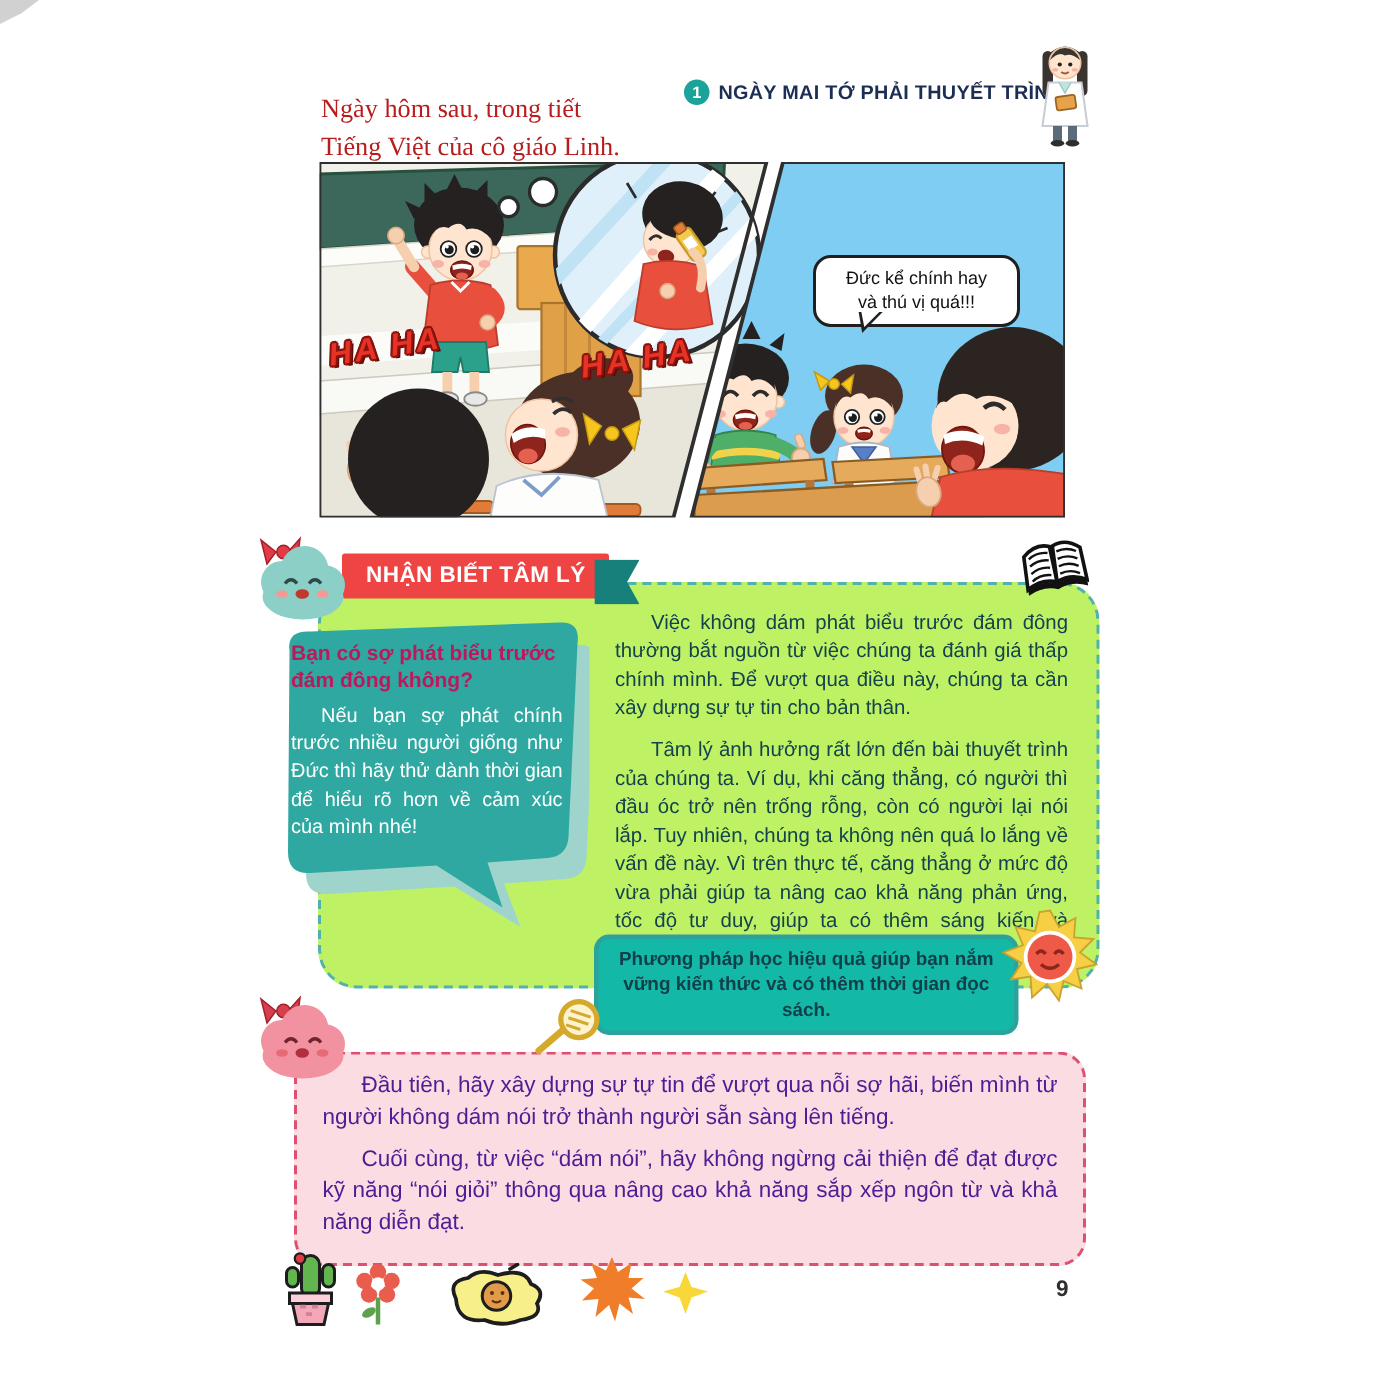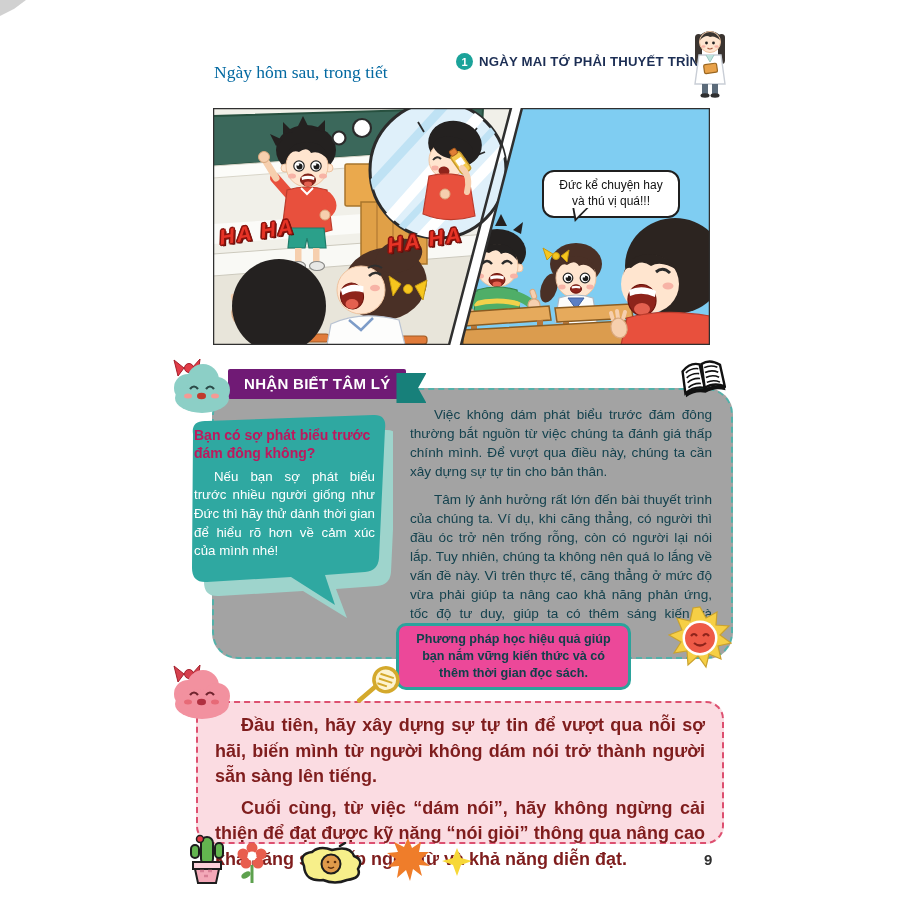--- a/index.html
+++ b/index.html
@@ -6,21 +6,21 @@
   #page{position:relative;width:922px;height:922px;background:#ffffff;overflow:hidden;
         font-family:"Liberation Sans",sans-serif;}
   .abs{position:absolute;}
 
   
   .corner-artifact{left:0;top:0;width:26px;height:16px;background:#c9c9c9;
     clip-path:polygon(0 0,100% 0,55% 55%,0 100%);opacity:.85;}
 
   
   .intro{left:214px;top:60px;width:200px;font-family:"Liberation Serif",serif;
-    font-size:17.5px;line-height:1.42;color:#0369a1;}
+    font-size:17.5px;line-height:1.42;color:#b91c1c;}
 
   
   .chapter-header{left:456px;top:53px;display:flex;align-items:center;gap:6px;}
   .badge{width:17px;height:17px;border-radius:50%;background:#1ba39a;color:#fff;
     font-size:11px;font-weight:700;display:flex;align-items:center;justify-content:center;}
   .chapter-title{font-size:13.2px;font-weight:700;color:#1c2e54;letter-spacing:.2px;white-space:nowrap;}
   .teacher{left:686px;top:22px;}
 
   
   .comic{left:213px;top:108px;width:497px;height:237px;}
@@ -37,68 +37,69 @@
   .comic-bubble::before{content:"";position:absolute;left:24px;bottom:-14px;width:0;height:0;
     border:8px solid transparent;border-top:14px solid #1f1f1f;transform:skewX(-22deg);}
   .comic-bubble::after{content:"";position:absolute;left:27px;bottom:-8px;width:0;height:0;
     border:6px solid transparent;border-top:10px solid #fff;transform:skewX(-22deg);}
 
   
   .banner{height:30px;line-height:30px;padding:0 16px;color:#fff;font-weight:700;font-size:15px;
     letter-spacing:.3px;z-index:3;border-radius:2px;white-space:nowrap;}
   .banner::after{content:"";position:absolute;right:-20px;top:4px;width:30px;height:30px;z-index:-1;
     clip-path:polygon(0 0,100% 0,72% 50%,100% 100%,0 100%);}
-  .banner-teal{left:228px;top:369px;background:#701a75;}
+  .banner-teal{left:228px;top:369px;background:#ef4444;}
   .banner-teal::after{background:#17807a;}
   .banner-pink{left:228px;top:675px;background:#e95e77;}
   .banner-pink::after{background:#c84560;}
   .mascot{z-index:4;}
   .mascot-teal{left:168px;top:356px;}
   .mascot-pink{left:168px;top:662px;}
   .book-icon{left:680px;top:358px;z-index:4;}
   .magnifier{left:356px;top:663px;z-index:4;}
 
   
   .box-teal{left:212px;top:388px;width:521px;height:271px;box-sizing:border-box;z-index:1;
-    background:#a3a3a3;border:2px dashed #52b2aa;border-radius:26px;
+    background:#bef264;border:2px dashed #52b2aa;border-radius:26px;
     padding:15px 19px 8px 196px;}
   .box-teal p{margin:0 0 9px;text-indent:24px;text-align:justify;font-size:13.6px;
     line-height:1.4;color:#14424e;font-weight:500;}
 
   
   .bubble-green{left:177px;top:412px;width:216px;height:212px;z-index:2;}
   .bubble-text{position:absolute;left:17px;top:15px;width:181px;}
   .bubble-title{font-size:14px;font-weight:700;color:#be185d;line-height:1.28;margin-bottom:5px;}
   .bubble-body{font-size:13.3px;color:#ffffff;font-weight:500;line-height:1.4;
     text-align:justify;text-indent:20px;}
 
   
-  .callout{left:396px;top:623px;width:235px;box-sizing:border-box;z-index:3;background:#ec4899;
+  .callout{left:396px;top:623px;width:283px;box-sizing:border-box;z-index:3;background:#14b8a6;
     border:3px solid #2ba39c;border-radius:10px;padding:5px 8px;font-size:12.6px;font-weight:700;
     color:#11404b;text-align:center;line-height:1.34;}
   .sun{left:668px;top:604px;z-index:3;}
 
   
   .box-pink{left:196px;top:701px;width:528px;height:143px;box-sizing:border-box;z-index:1;
     background:#fbdce2;border:2.5px dashed #dd5070;border-radius:18px;padding:10px 17px 6px;}
-  .box-pink p{margin:0 0 6px;text-indent:26px;text-align:justify;font-size:18px;
-    line-height:1.42;color:#7f1d1d;font-weight:700;}
+  .box-pink p{margin:0 0 6px;text-indent:26px;text-align:justify;font-size:15px;
+    line-height:1.42;color:#4c1d95;font-weight:400;}
 
   .deco{z-index:5;}
   .page-num{left:704px;top:851px;font-size:15px;font-weight:700;color:#2e2e2e;}
 </style>
 </head>
 <body>
 
 <div id="page">
 
   <div class="abs corner-artifact"></div>
 
   <div class="abs intro">
     <div>Ngày hôm sau, trong tiết</div>
+    <div>Tiếng Việt của cô giáo Linh.</div>
   </div>
 
   <div class="abs chapter-header">
     <div class="badge">1</div>
     <div class="chapter-title">NGÀY MAI TỚ PHẢI THUYẾT TRÌNH</div>
   </div>
 
   <svg class="abs teacher" width="48" height="76" viewBox="0 0 48 76">
     <rect x="9" y="12" width="7" height="30" rx="3.5" fill="#3a3430"></rect>
     <rect x="32" y="12" width="7" height="30" rx="3.5" fill="#3a3430"></rect>
@@ -318,21 +319,21 @@
         </g>
       </g>
 
       <polygon points="0,0 298,0 236,237 0,237" fill="none" stroke="#2f2f2f" stroke-width="2.5"></polygon>
       <polygon points="309,0 497,0 497,237 248,237" fill="none" stroke="#2f2f2f" stroke-width="2.5"></polygon>
     </svg>
 
     <div class="laugh laugh-left">HA HA</div>
     <div class="laugh laugh-right">HA HA</div>
     <div class="comic-bubble">
-      <div>Đức kể chuyện hay</div>
+      <div>Đức kể chính hay</div>
       <div>và thú vị quá!!!</div>
     </div>
   </div>
 
   <svg class="abs mascot mascot-teal" width="66" height="60" viewBox="0 0 66 60">
     <polygon points="16,12 6,4 10,20" fill="#e23b47" stroke="#a31f2b"></polygon>
     <polygon points="24,12 32,3 30,19" fill="#e23b47" stroke="#a31f2b"></polygon>
     <circle cx="21" cy="12" r="4.5" fill="#e23b47" stroke="#a31f2b"></circle>
     <circle cx="20" cy="32" r="14" fill="#8ccfc6"></circle>
     <circle cx="35" cy="24" r="16" fill="#8ccfc6"></circle>
@@ -360,21 +361,21 @@
     <p>Tâm lý ảnh hưởng rất lớn đến bài thuyết trình của chúng ta. Ví dụ, khi căng thẳng, có người thì đầu óc trở nên trống rỗng, còn có người lại nói lắp. Tuy nhiên, chúng ta không nên quá lo lắng về vấn đề này. Vì trên thực tế, căng thẳng ở mức độ vừa phải giúp ta nâng cao khả năng phản ứng, tốc độ tư duy, giúp ta có thêm sáng kiến và phương pháp mới đó!</p>
   </div>
 
   <div class="abs bubble-green">
     <svg width="216" height="212" viewBox="0 0 216 212">
       <path d="M23,29 Q21,15 37,16 L201,10 Q215,9 213,24 L207,152 Q206,165 193,166 L152,169 L163,198 L119,171 L35,176 Q20,177 20,162 Z" fill="#9ed4cc" transform="translate(7,8)"></path>
       <path d="M16,22 Q14,8 30,9 L196,3 Q210,2 208,17 L202,146 Q201,159 188,160 L148,163 L158,193 L114,165 L30,170 Q15,171 15,156 Z" fill="#2fa8a1"></path>
     </svg>
     <div class="bubble-text">
       <div class="bubble-title">Bạn có sợ phát biểu trước đám đông không?</div>
-      <div class="bubble-body">Nếu bạn sợ phát biểu trước nhiều người giống như Đức thì hãy thử dành thời gian để hiểu rõ hơn về cảm xúc của mình nhé!</div>
+      <div class="bubble-body">Nếu bạn sợ phát chính trước nhiều người giống như Đức thì hãy thử dành thời gian để hiểu rõ hơn về cảm xúc của mình nhé!</div>
     </div>
   </div>
 
   <div class="abs callout">Phương pháp học hiệu quả giúp bạn nắm vững kiến thức và có thêm thời gian đọc sách.</div>
 
   <svg class="abs sun" width="64" height="68" viewBox="0 0 64 68">
     <g transform="translate(32,34)">
       <polygon fill="#f6cf45" stroke="#caa22f" stroke-width="1.2" points="0,-31 6,-20 17,-26 16,-13 29,-12 20,-3 31,5 18,8 21,21 9,16 6,29 -2,18 -12,27 -13,13 -26,15 -19,4 -31,-3 -18,-8 -23,-20 -10,-17 -7,-30"></polygon>
       <circle r="17.5" fill="#ffffff"></circle>
       <circle r="15" fill="#ee5a47"></circle>

